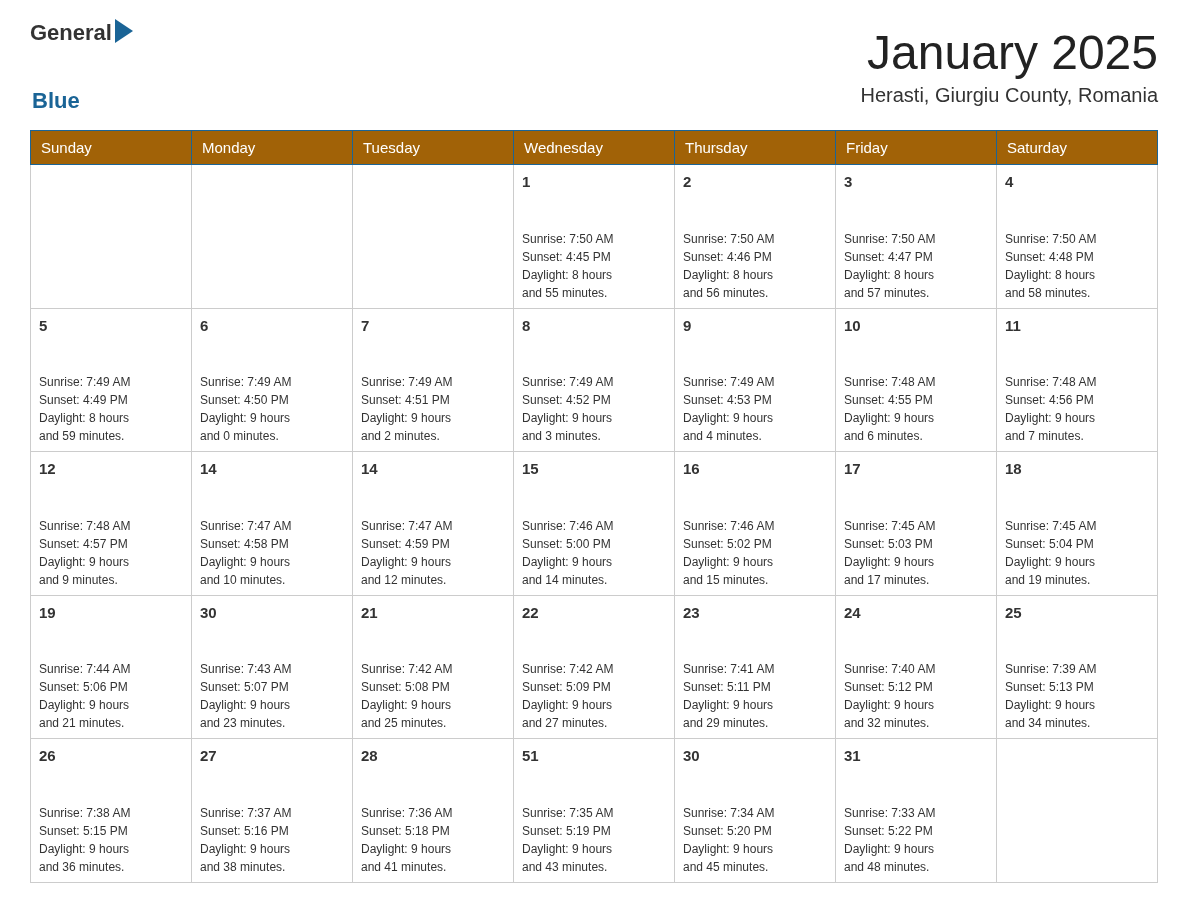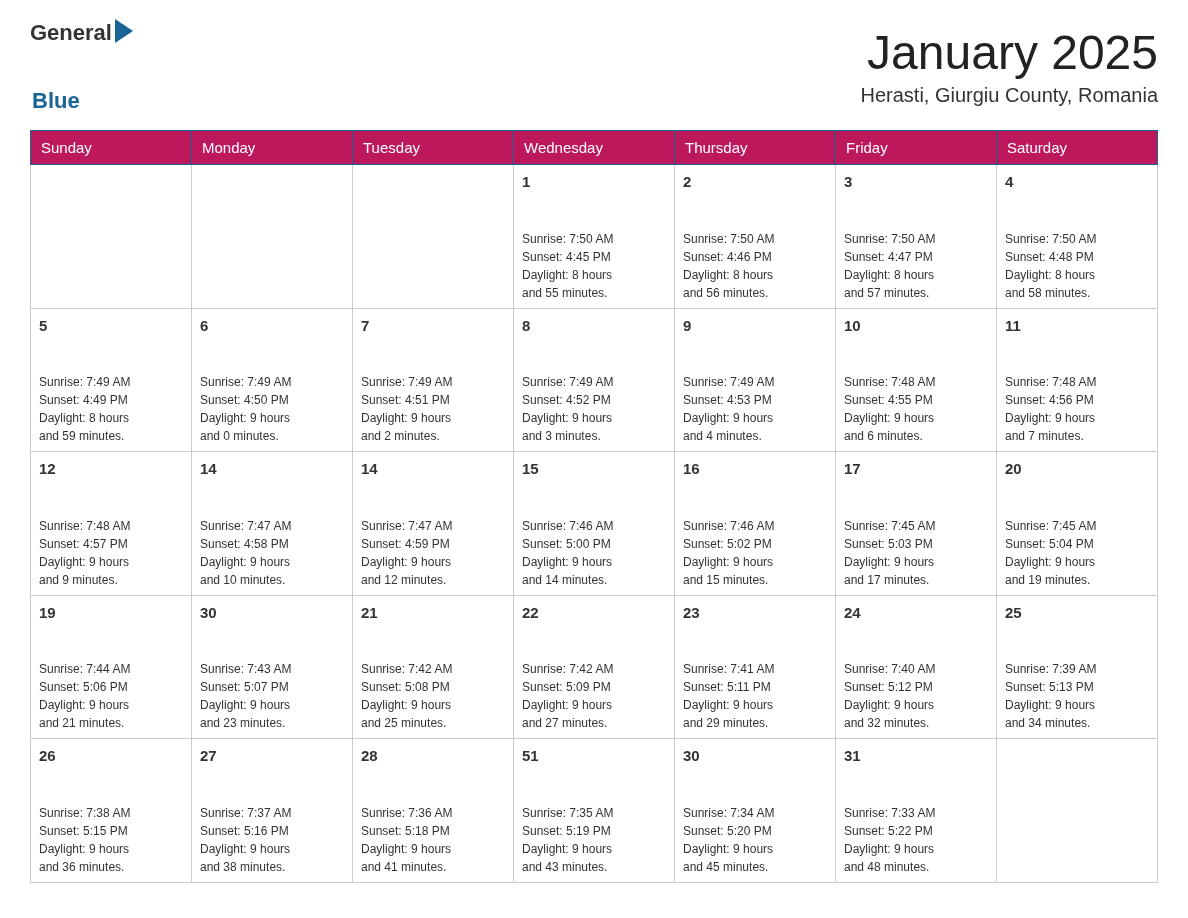--- a/index.html
+++ b/index.html
@@ -55,21 +55,21 @@
       color: #333;
       margin-top: 4px;
       margin-left: 8px;
     }
     .calendar {
       width: 100%;
       border-collapse: collapse;
       border: 1px solid #aaa;
     }
     .calendar thead th {
-      background-color: #be185d;
+      background-color: #a16207;
       color: #fff;
       font-size: 15px;
       font-weight: normal;
       padding: 8px 10px;
       text-align: left;
       border: 1px solid #1a6496;
     }
     .calendar tbody td {
       vertical-align: top;
       border: 1px solid #ccc;
@@ -212,21 +212,21 @@
         </td>
         <td>
           <span class="day-number">16</span>
           <div class="day-info">Sunrise: 7:46 AM<br>Sunset: 5:02 PM<br>Daylight: 9 hours<br>and 15 minutes.</div>
         </td>
         <td>
           <span class="day-number">17</span>
           <div class="day-info">Sunrise: 7:45 AM<br>Sunset: 5:03 PM<br>Daylight: 9 hours<br>and 17 minutes.</div>
         </td>
         <td>
-          <span class="day-number">20</span>
+          <span class="day-number">18</span>
           <div class="day-info">Sunrise: 7:45 AM<br>Sunset: 5:04 PM<br>Daylight: 9 hours<br>and 19 minutes.</div>
         </td>
       </tr>
       <tr>
         <td>
           <span class="day-number">19</span>
           <div class="day-info">Sunrise: 7:44 AM<br>Sunset: 5:06 PM<br>Daylight: 9 hours<br>and 21 minutes.</div>
         </td>
         <td>
           <span class="day-number">30</span>

